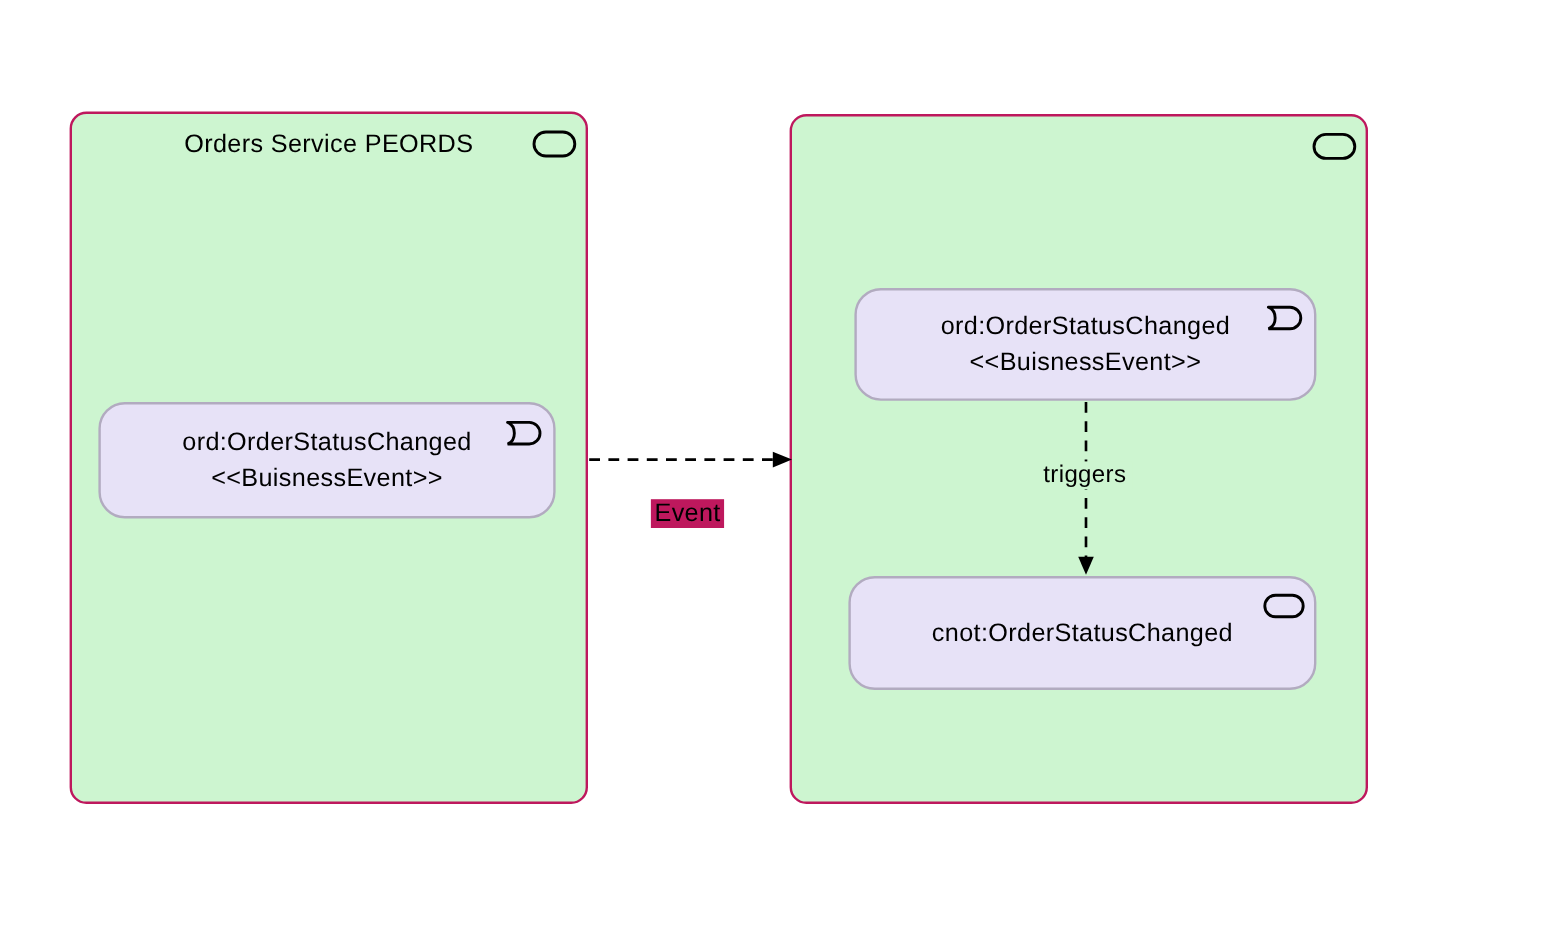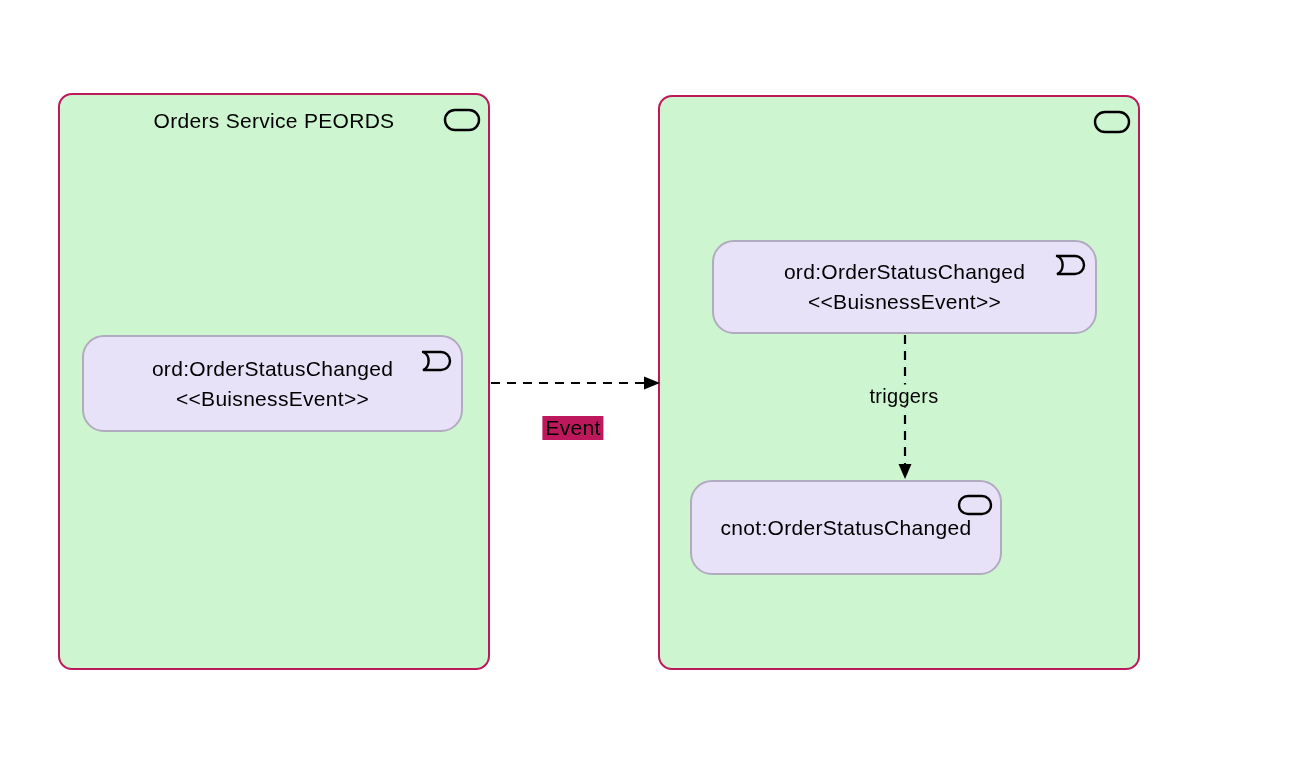--- a/index.html
+++ b/index.html
@@ -17,21 +17,21 @@
     position:absolute;top:11px;left:0;right:0;text-align:center;
     font-size:21px;line-height:29px;letter-spacing:.3px;font-weight:500;
   }
   .pill-icon{position:absolute;top:13px;right:7px;}
   .node{
     position:absolute;background:#e7e2f7;border:2px solid #b2abc0;border-radius:22px;
     box-sizing:border-box;
   }
   #n-left-event{left:82px;top:335px;width:381px;height:97px;}
   #n-right-event{left:712px;top:240px;width:385px;height:94px;}
-  #n-right-agent{left:690px;top:480px;width:312px;height:95px;}
+  #n-right-agent{left:707px;top:480px;width:390px;height:95px;}
   .n-text{
     position:absolute;inset:0;display:flex;flex-direction:column;justify-content:center;
     text-align:center;font-size:21px;line-height:30px;letter-spacing:.3px;font-weight:500;
   }
   .n-icon{position:absolute;right:7px;}
   #n-left-event .n-icon{top:13px;}
   #n-right-event .n-icon{top:12px;}
   #n-right-agent .n-icon{top:12px;}
   .edges{position:absolute;left:0;top:0;width:1306px;height:772px;pointer-events:none;}
   .edge-label{

